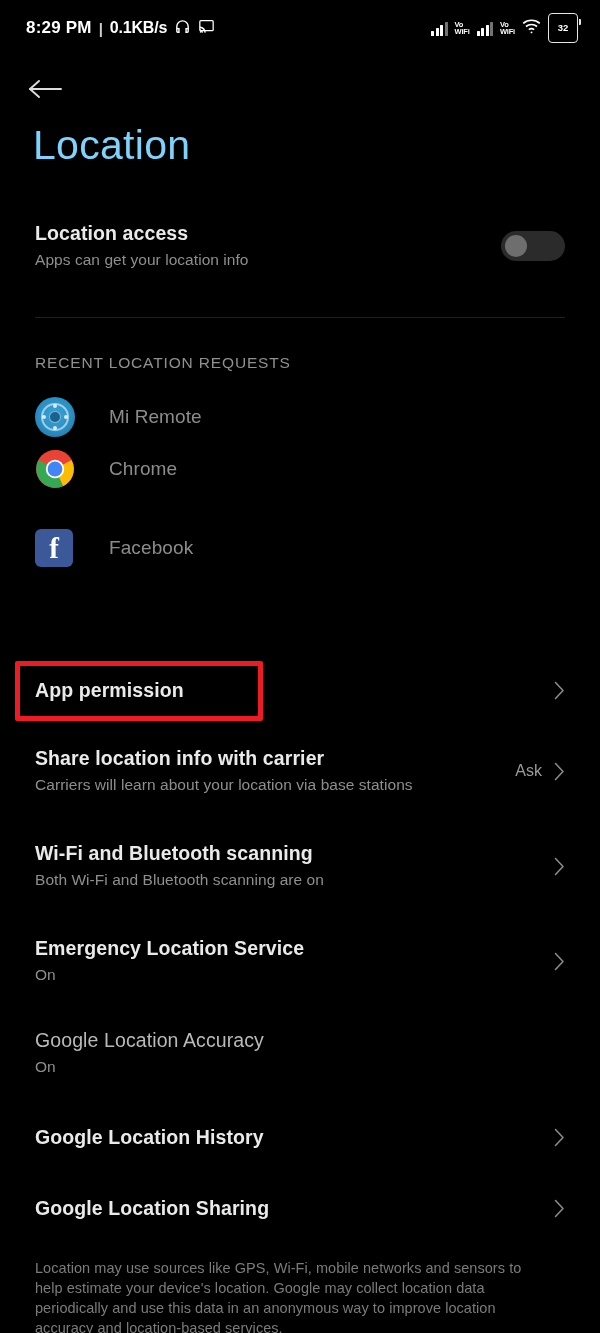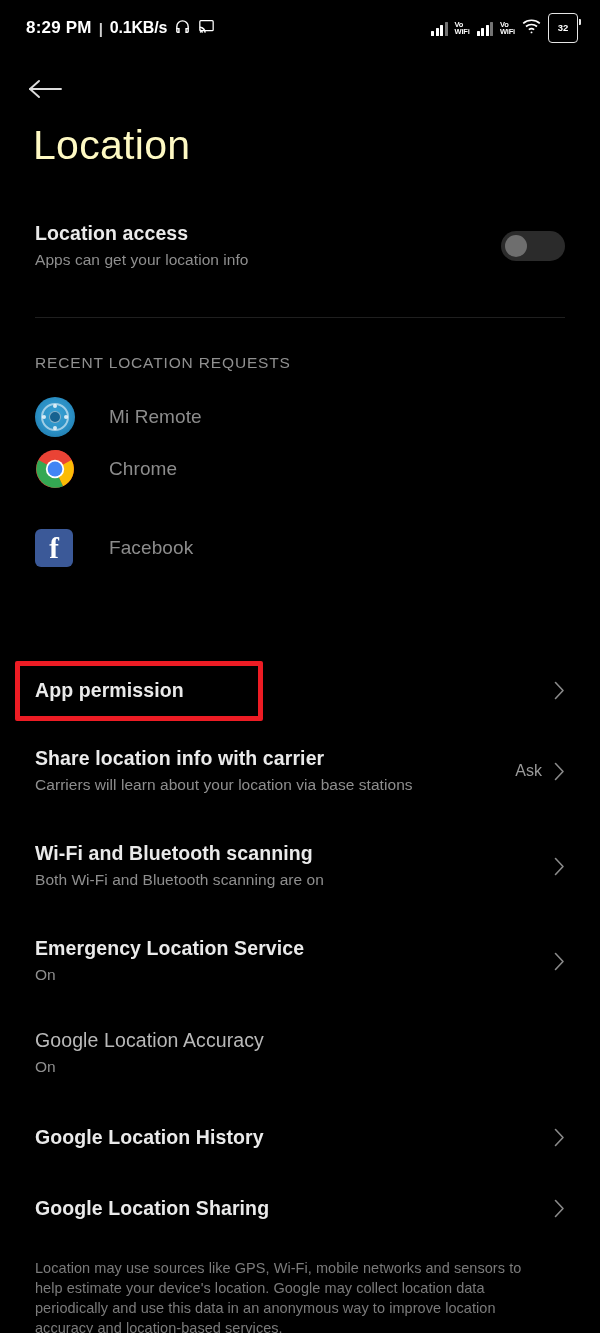--- a/index.html
+++ b/index.html
@@ -51,21 +51,21 @@
 
   
   .backbtn {
     position:absolute; top:68px; left:28px;
     width:48px; height:46px; display:flex; align-items:center; justify-content:flex-start;
   }
 
   
   .page-title {
     position:absolute; top:125px; left:33px;
-    font-size:41px; color:#fef9c3; font-weight:300;
+    font-size:41px; color:#7dd3fc; font-weight:300;
     letter-spacing:.3px; line-height:1;
   }
 
   
   .row {
     position:absolute; left:0; width:600px;
     display:flex; align-items:center;
     padding:0 35px 0 35px;
   }
   .row-texts { flex:1; min-width:0; }

